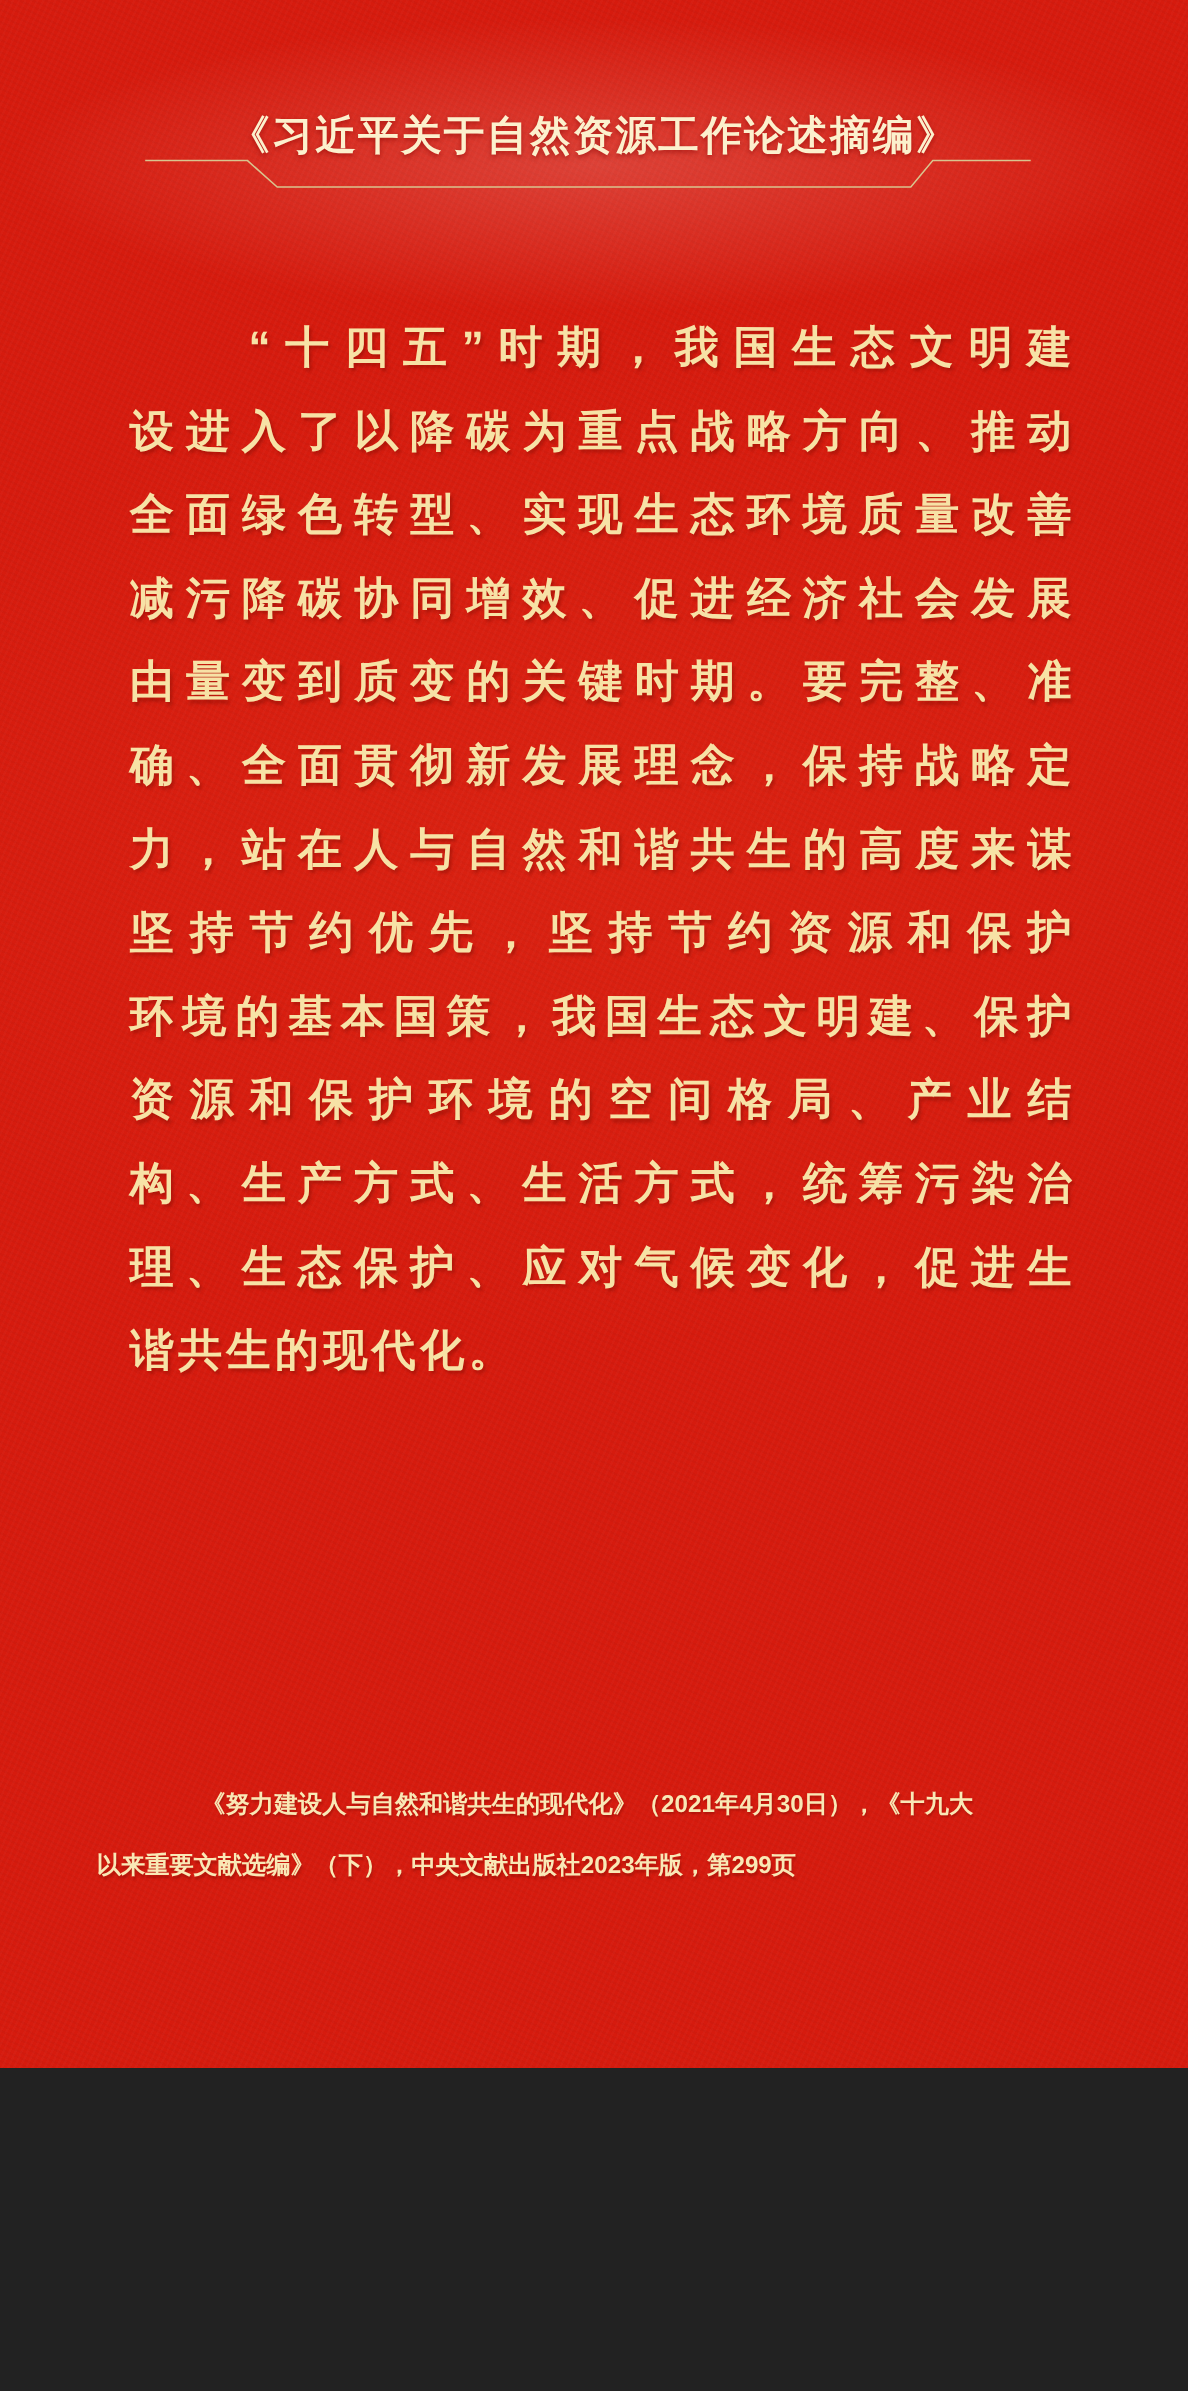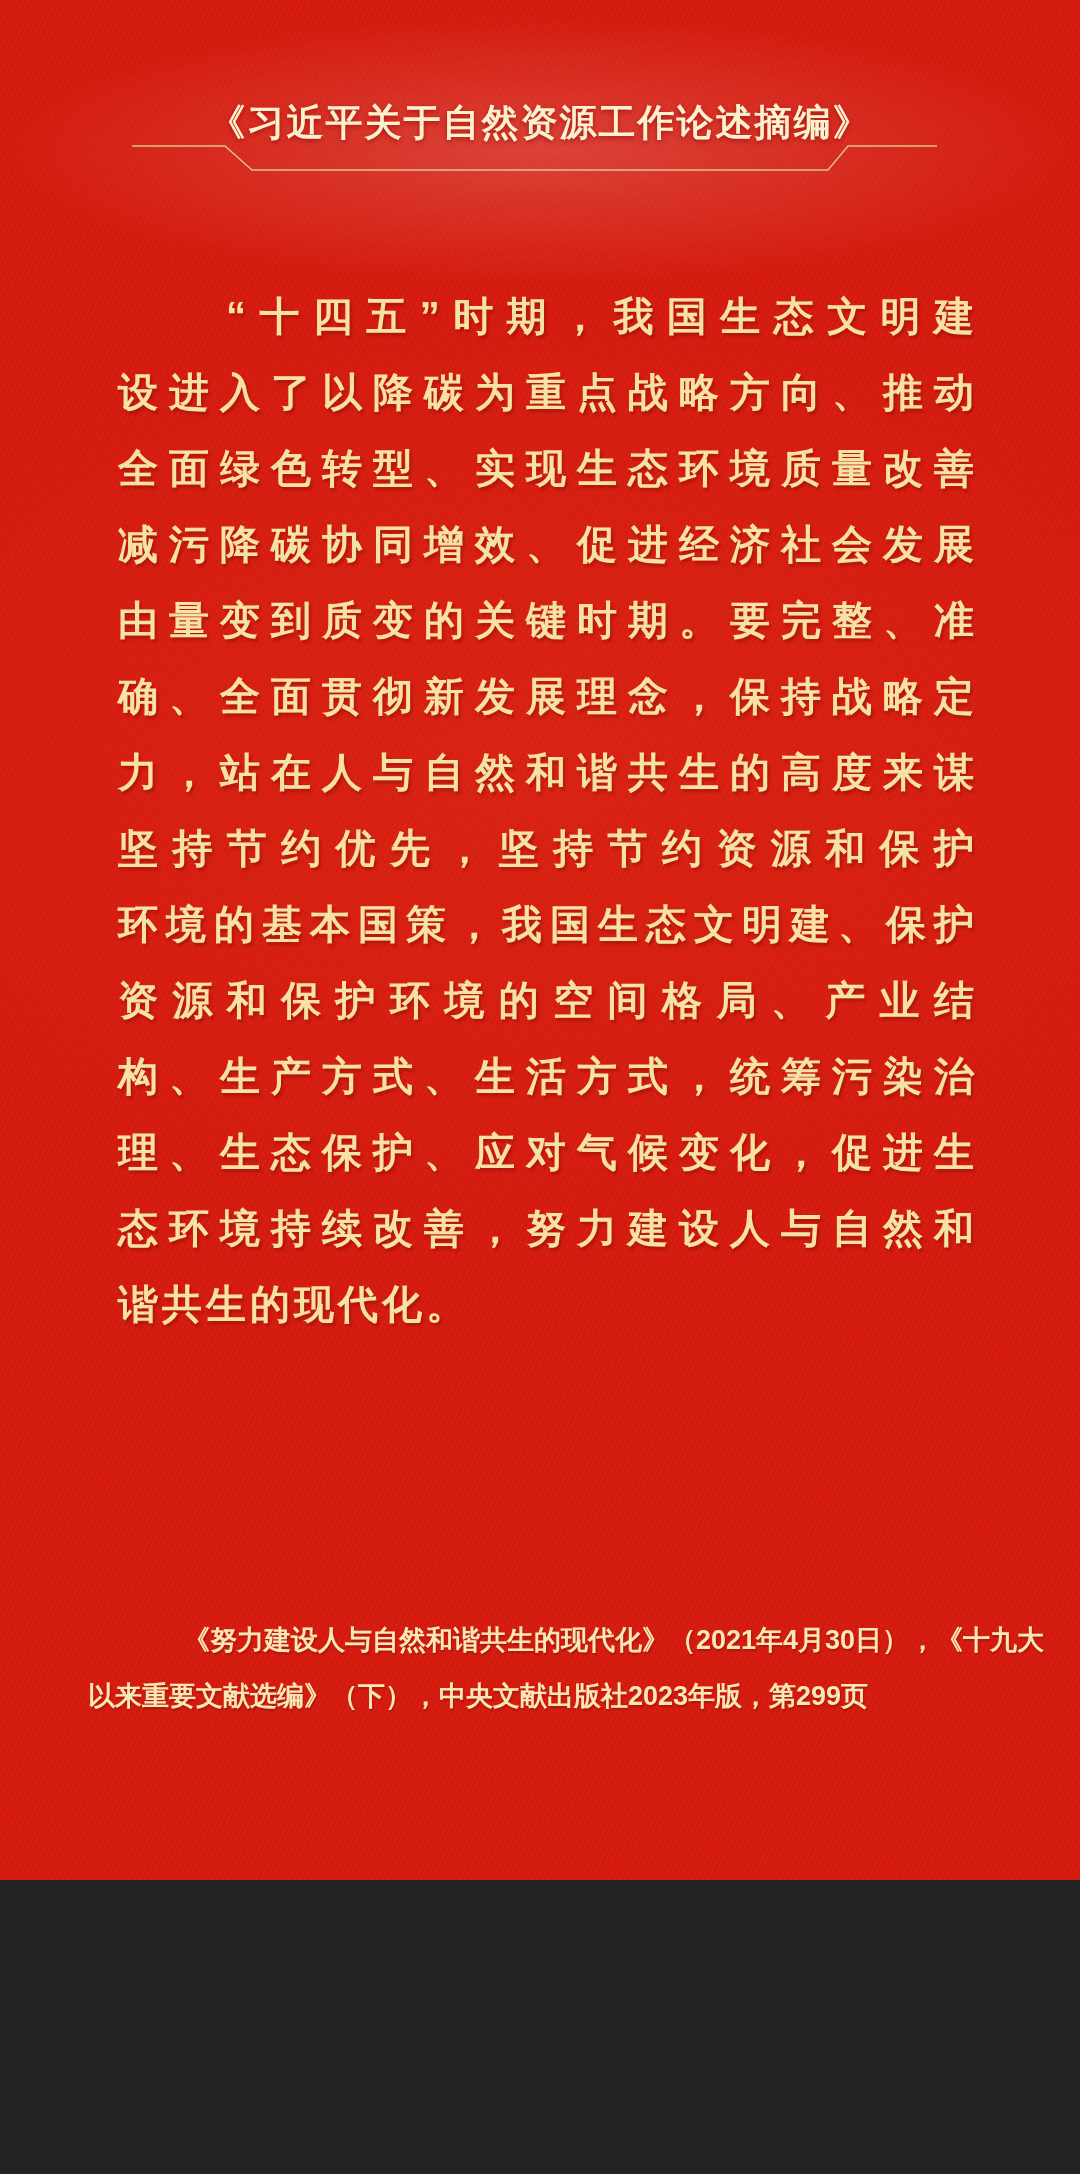--- a/index.html
+++ b/index.html
@@ -33,21 +33,21 @@
   .quote-line{
     text-align:justify;
     text-align-last:justify;
     height:76px;overflow:visible;white-space:nowrap;
   }
   .quote-line.first{padding-left:108px;width:748px;}
   .quote-line.last{text-align-last:left;letter-spacing:4px;}
   .citation{
     position:absolute;top:1612px;left:88px;width:900px;
     color:#f9e8b6;font-weight:700;
-    font-size:27px;line-height:56px;
+    font-size:22px;line-height:56px;
     text-shadow:1px 2px 2px rgba(120,10,0,.40);
     white-space:nowrap;
   }
   .citation .line1{padding-left:95px;}
   .footer-bar{
     position:absolute;left:0;top:2022px;width:1080px;height:152px;
     background:#ffffff;
   }
   .logo-circle{
     position:absolute;left:479px;top:1987px;width:148px;height:148px;
@@ -76,21 +76,20 @@
     <div class="quote-line">全面绿色转型、实现生态环境质量改善</div>
     <div class="quote-line">减污降碳协同增效、促进经济社会发展</div>
     <div class="quote-line">由量变到质变的关键时期。要完整、准</div>
     <div class="quote-line">确、全面贯彻新发展理念，保持战略定</div>
     <div class="quote-line">力，站在人与自然和谐共生的高度来谋</div>
     <div class="quote-line">坚持节约优先，坚持节约资源和保护</div>
     <div class="quote-line">环境的基本国策，我国生态文明建、保护</div>
     <div class="quote-line">资源和保护环境的空间格局、产业结</div>
     <div class="quote-line">构、生产方式、生活方式，统筹污染治</div>
     <div class="quote-line">理、生态保护、应对气候变化，促进生</div>
-    <div class="quote-line">态环境持续改善，努力建设人与自然和</div>
     <div class="quote-line last">谐共生的现代化。</div>
   </div>
 
   <div class="citation">
     <div class="line1">《努力建设人与自然和谐共生的现代化》（2021年4月30日），《十九大</div>
     <div class="line2">以来重要文献选编》（下），中央文献出版社2023年版，第299页</div>
   </div>
 
   <div class="footer-bar"></div>
   <div class="logo-circle"></div>

